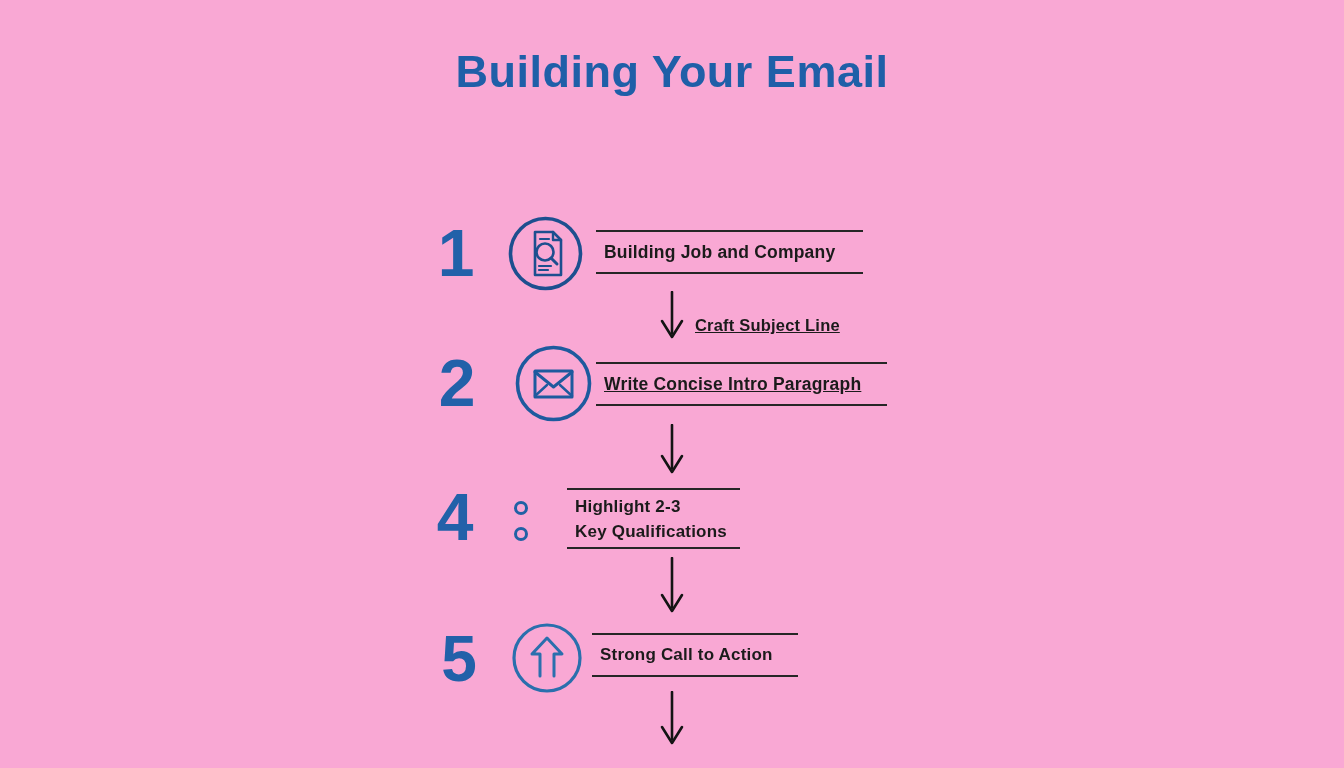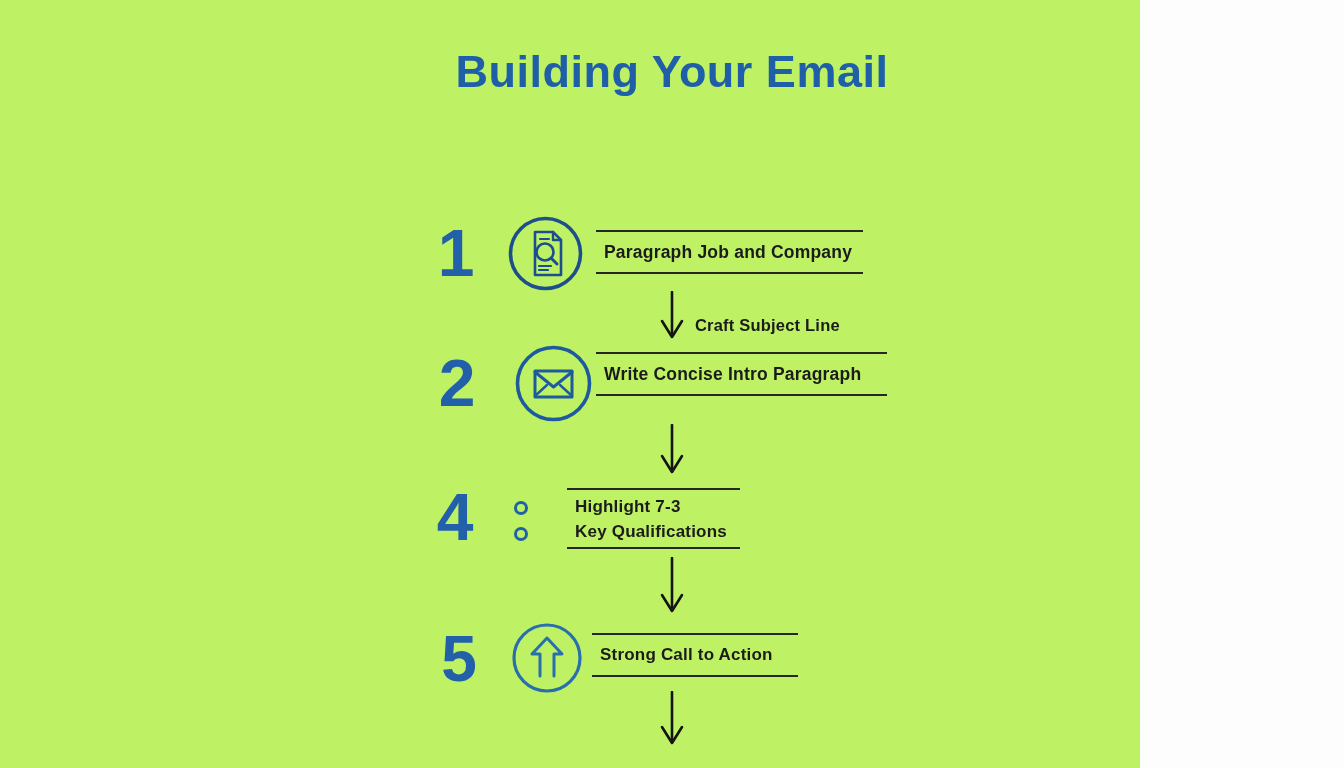--- a/index.html
+++ b/index.html
@@ -1,19 +1,19 @@
 <!DOCTYPE html>
 <html><head>
 <meta charset="utf-8">
 <style>
   * { margin: 0; padding: 0; box-sizing: border-box; }
   html, body { width: 1344px; height: 768px; overflow: hidden; }
   body { font-family: "Liberation Sans", sans-serif; background: #fdfdfd; }
 
-  .canvas { position: relative; width: 1140px; height: 768px; background: #bef264; }
+  .canvas { position: relative; width: 1344px; height: 768px; background: #f9a8d4; }
 
   .title {
     position: absolute; top: 44px; left: 0; width: 1344px;
     text-align: center; color: #1f5fa8; font-weight: bold;
     font-size: 45px; line-height: 55px; letter-spacing: 0.5px;
   }
 
   .step-number {
     position: absolute; color: #2261a9; font-weight: bold;
     font-size: 66px; line-height: 62px; text-align: center;
@@ -36,35 +36,35 @@
   .ring1 { left: 514px; top: 501px; }
   .ring2 { left: 514px; top: 527px; }
 
   .textbox {
     position: absolute; display: flex; align-items: center;
     border-top: 2px solid #262626; border-bottom: 2px solid #262626;
     color: #1b1b1b; font-weight: bold; font-size: 17.5px;
     letter-spacing: 0.2px; padding-left: 8px;
   }
   .t1 { left: 596px; top: 230px; width: 267px; height: 44px; }
-  .t2 { left: 596px; top: 352px; width: 291px; height: 44px; }
+  .t2 { left: 596px; top: 362px; width: 291px; height: 44px; text-decoration: underline; }
   .t4 { left: 567px; top: 488px; width: 173px; height: 61px; font-size: 17px; }
   .t4 .two-line { line-height: 25px; }
   .t5 { left: 592px; top: 633px; width: 206px; height: 44px; font-size: 17px; text-align: center; }
 
   .arrow { position: absolute; width: 28px; }
   .a1 { left: 658px; top: 291px; height: 50px; }
   .a2 { left: 658px; top: 424px; height: 52px; }
   .a3 { left: 658px; top: 557px; height: 58px; }
   .a4 { left: 658px; top: 691px; height: 56px; }
   .arrow svg { display: block; width: 100%; height: 100%; }
 
   .arrow-label {
     position: absolute; left: 695px; top: 316px;
-    color: #1b1b1b; font-weight: bold; font-size: 16.5px; letter-spacing: 0.2px;
+    color: #1b1b1b; font-weight: bold; font-size: 16.5px; letter-spacing: 0.2px; text-decoration: underline;
   }
 </style>
 </head>
 <body>
 
 <div class="canvas">
 
   <div class="title">
     <div>Building Your Email</div>
   </div>
@@ -75,21 +75,21 @@
       <circle cx="38.5" cy="38.5" r="35" stroke-width="3.6"></circle>
       <path d="M28 17 L46 17 L54 25 L54 60 L28 60 Z" stroke-width="2.6"></path>
       <path d="M46 17 L46 25 L54 25" stroke-width="2.4"></path>
       <path d="M33 24 L42 24" stroke-width="2.2"></path>
       <circle cx="38" cy="37" r="8.5" stroke-width="2.6"></circle>
       <path d="M44 43 L50 49" stroke-width="3"></path>
       <path d="M32 51 L44 51 M32 55 L41 55" stroke-width="2.2"></path>
     </svg>
   </div>
   <div class="textbox t1">
-    <span>Paragraph Job and Company</span>
+    <span>Building Job and Company</span>
   </div>
 
   <div class="arrow a1">
     <svg viewBox="0 0 28 50" fill="none" stroke="#141414" stroke-width="2.6" stroke-linecap="round" stroke-linejoin="round">
       <path d="M14 1 L14 42"></path>
       <path d="M4 30 L14 46 L24 30"></path>
     </svg>
   </div>
   <div class="arrow-label">Craft Subject Line</div>
 
@@ -111,21 +111,21 @@
       <path d="M14 1 L14 44"></path>
       <path d="M4 32 L14 48 L24 32"></path>
     </svg>
   </div>
 
   <div class="step-number n4">4</div>
   <div class="ring ring1"></div>
   <div class="ring ring2"></div>
   <div class="textbox t4">
     <span class="two-line">
-      <span>Highlight 7-3</span><br>
+      <span>Highlight 2-3</span><br>
       <span>Key Qualifications</span>
     </span>
   </div>
 
   <div class="arrow a3">
     <svg viewBox="0 0 28 58" fill="none" stroke="#141414" stroke-width="2.6" stroke-linecap="round" stroke-linejoin="round">
       <path d="M14 1 L14 50"></path>
       <path d="M4 38 L14 54 L24 38"></path>
     </svg>
   </div>

